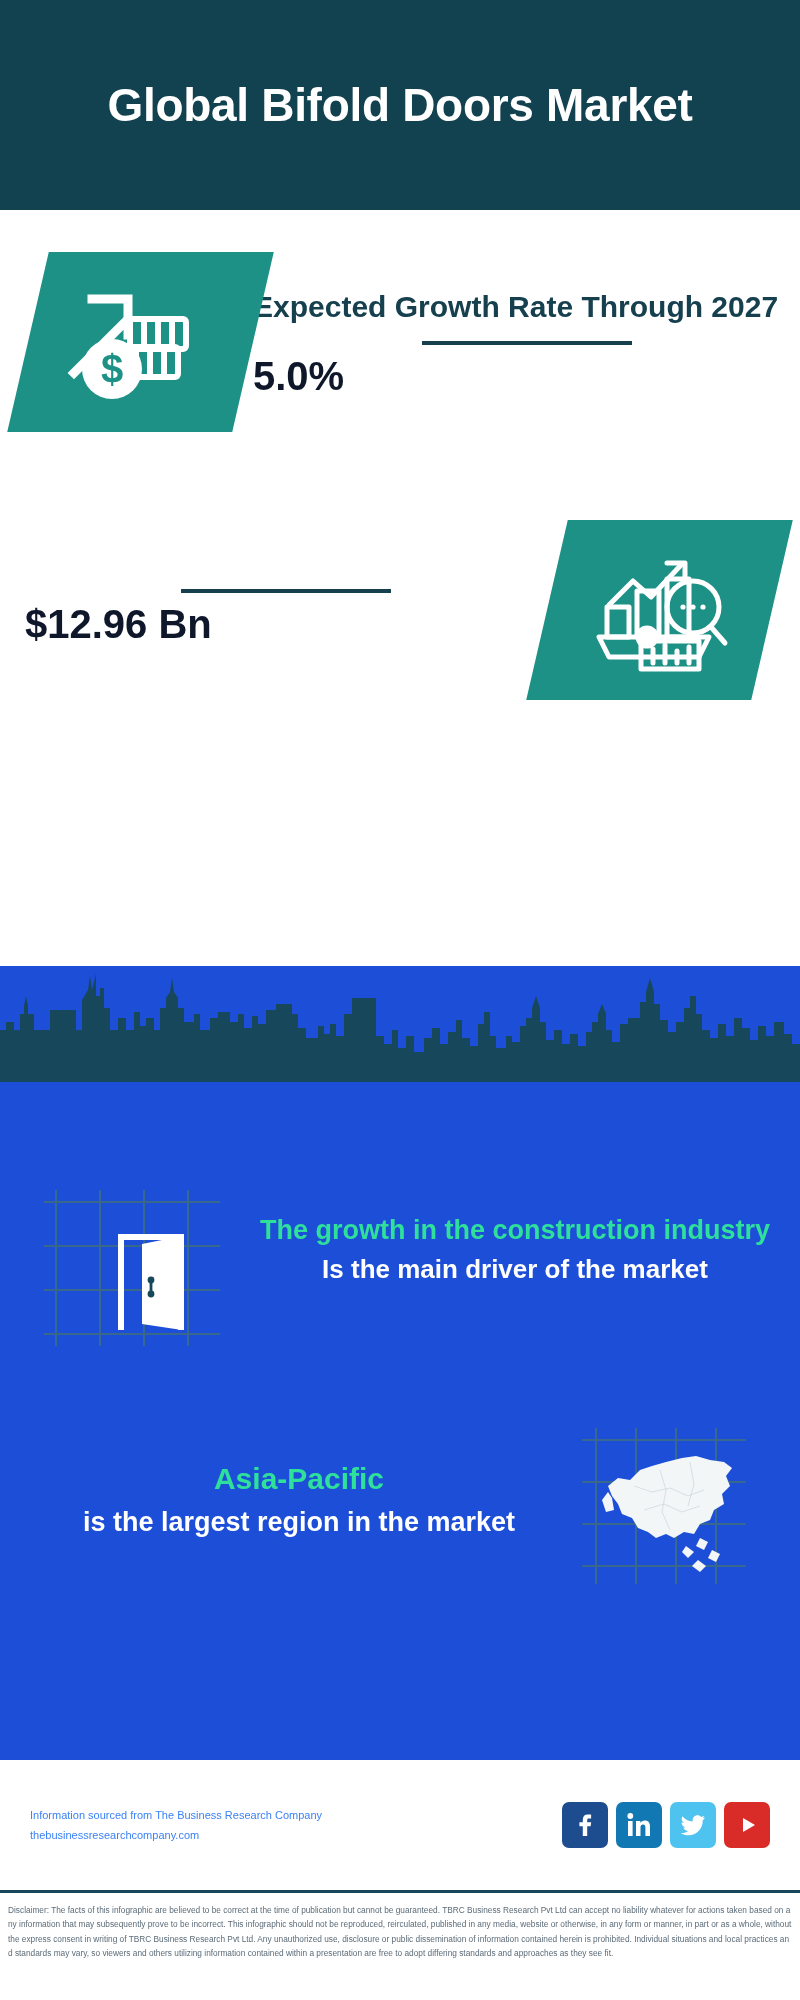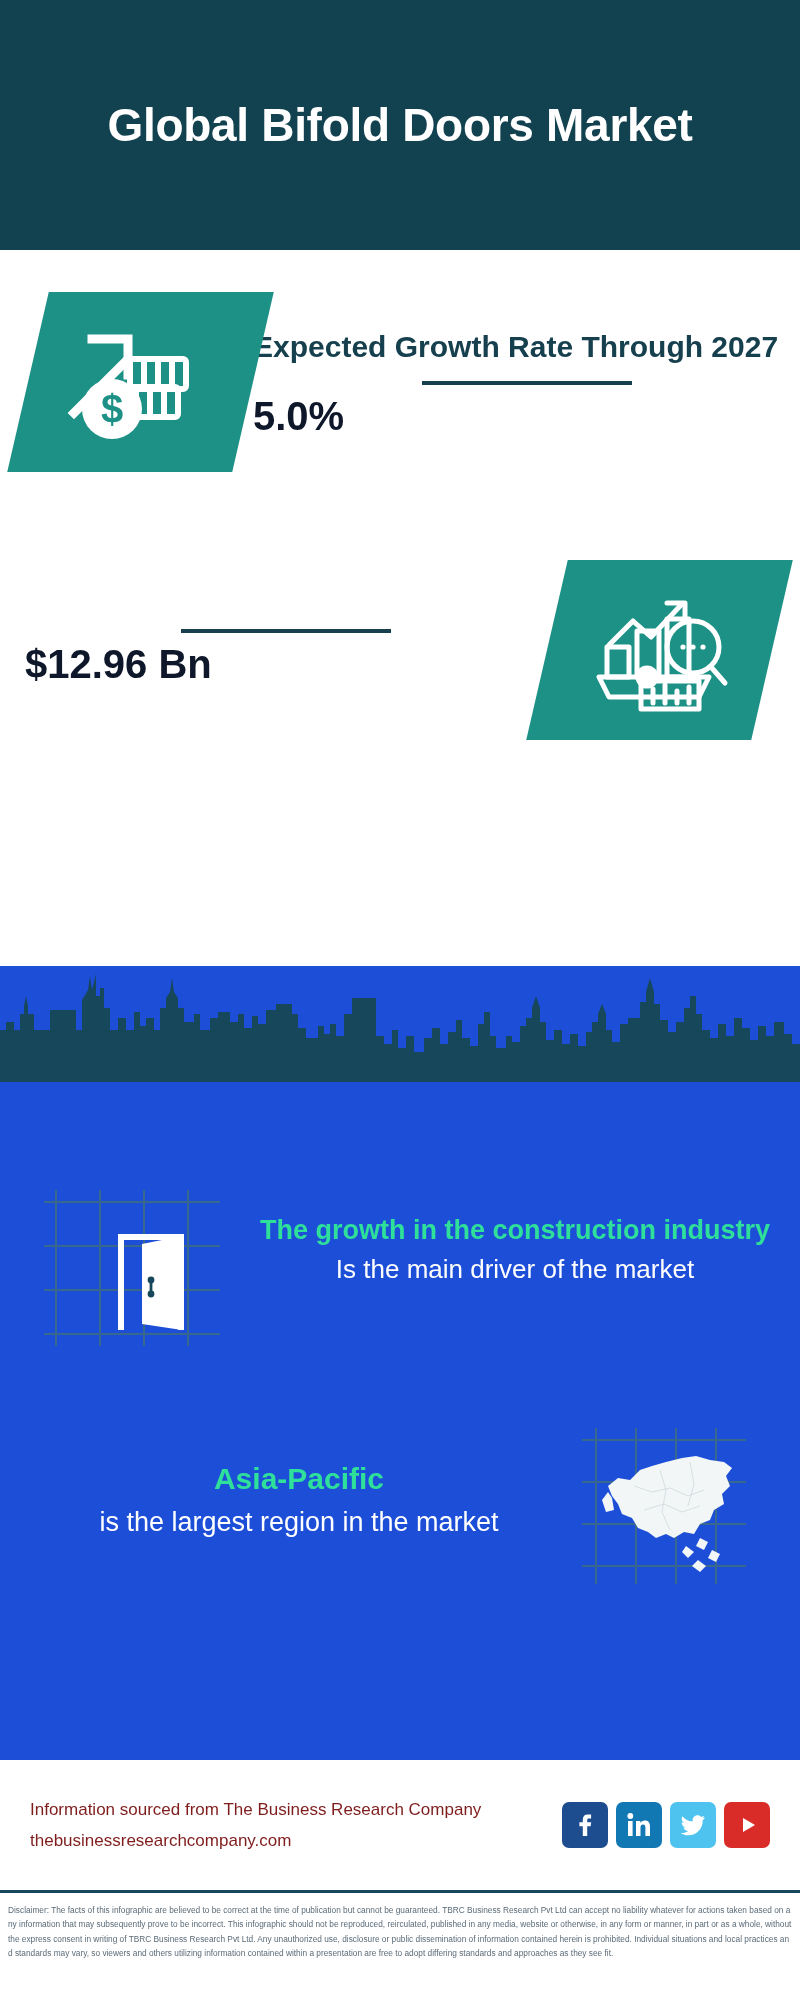--- a/index.html
+++ b/index.html
@@ -7,21 +7,21 @@
   body {
     width:800px; height:2000px;
     font-family:"Liberation Sans", sans-serif;
     background:#ffffff;
     overflow:hidden;
     position:relative;
   }
 
   
   .header {
-    width:800px; height:250px;
+    width:800px; height:210px;
     background:#12414f;
     display:flex; align-items:center; justify-content:center;
     padding:0 60px;
   }
   .header-title {
     color:#ffffff;
     font-size:46px;
     font-weight:bold;
     line-height:1.28;
     text-align:center;
@@ -75,38 +75,38 @@
   .fact-copy { flex:1; text-align:center; padding:0 20px; }
   .fact-highlight {
     color:#2ee09a;
     font-size:27px;
     font-weight:bold;
     line-height:1.28;
   }
   .fact-sub {
     color:#ffffff;
     font-size:26px;
-    font-weight:normal;
+    font-weight:bold;
     line-height:1.3;
     margin-top:6px;
   }
 
   
   .footer {
     position:absolute;
     top:1760px; left:0;
     width:800px; height:130px;
     background:#ffffff;
     display:flex; align-items:center;
     padding:0 30px;
   }
   .footer-text { flex:1; }
   .footer-line {
-    color:#7f1d1d;
-    font-size:17px;
+    color:#3b82f6;
+    font-size:11px;
     line-height:1.85;
   }
   .socials { display:flex; gap:8px; align-items:center; }
   .social {
     width:46px; height:46px;
     border-radius:7px;
     display:flex; align-items:center; justify-content:center;
   }
   .s-fb { background:#1d4d8f; }
   .s-li { background:#1278b4; }

